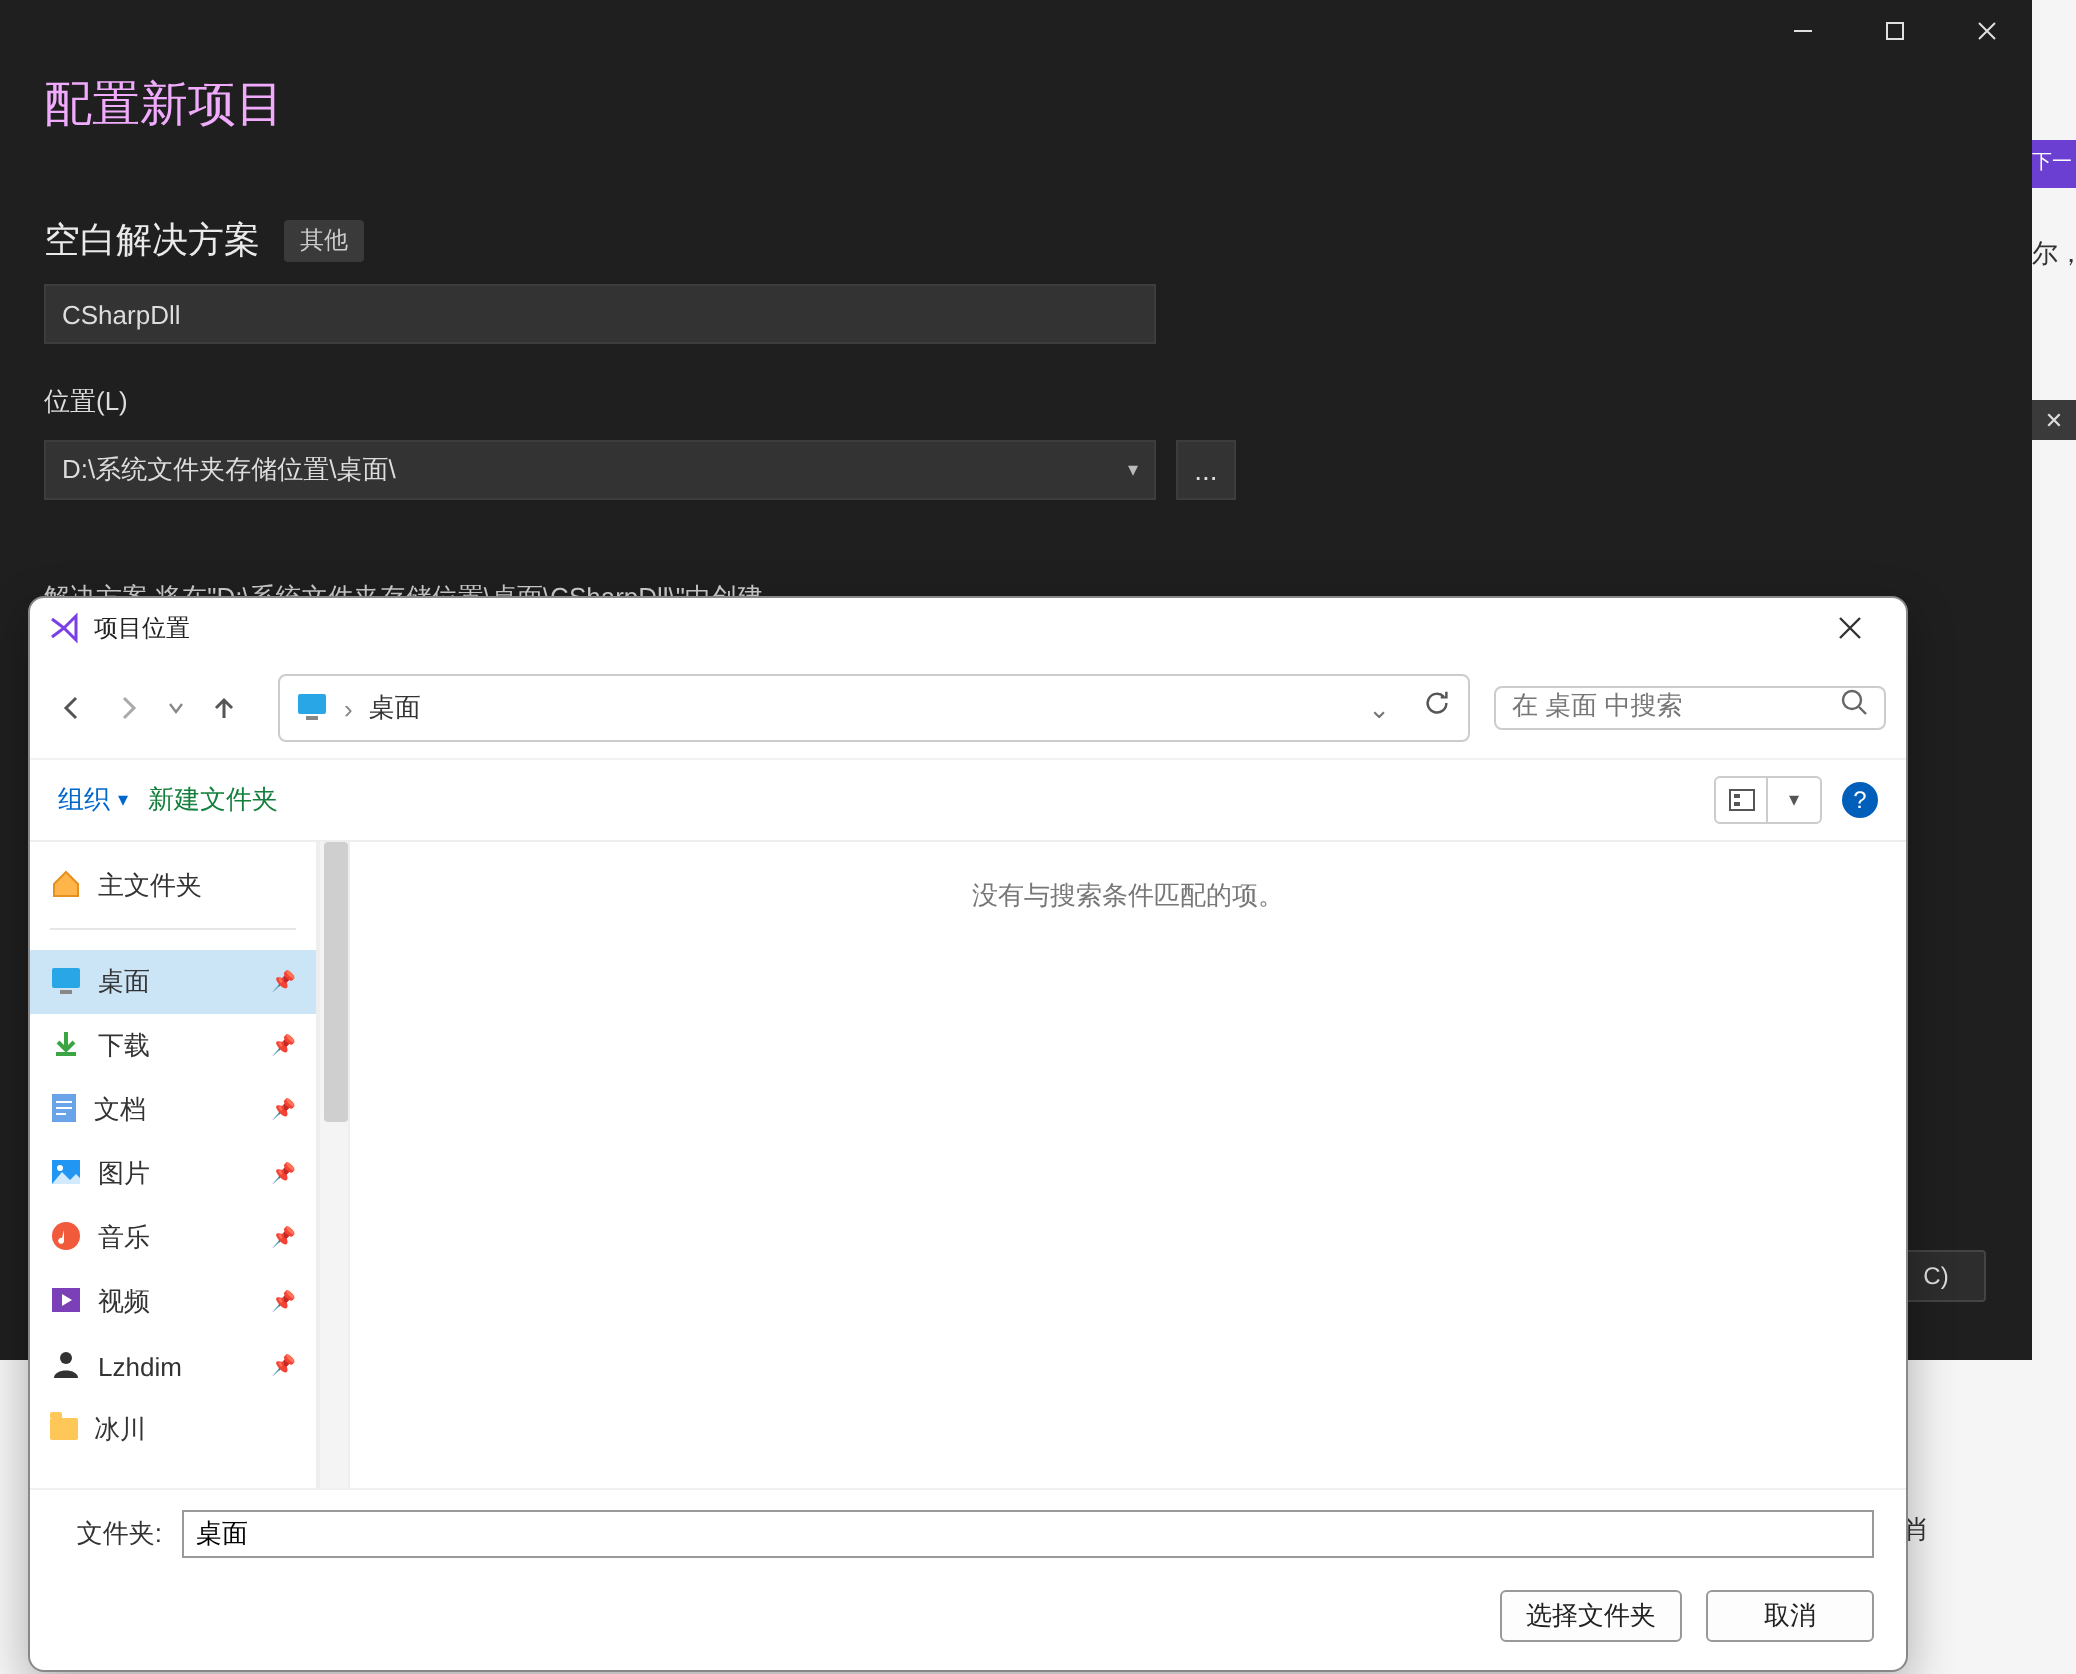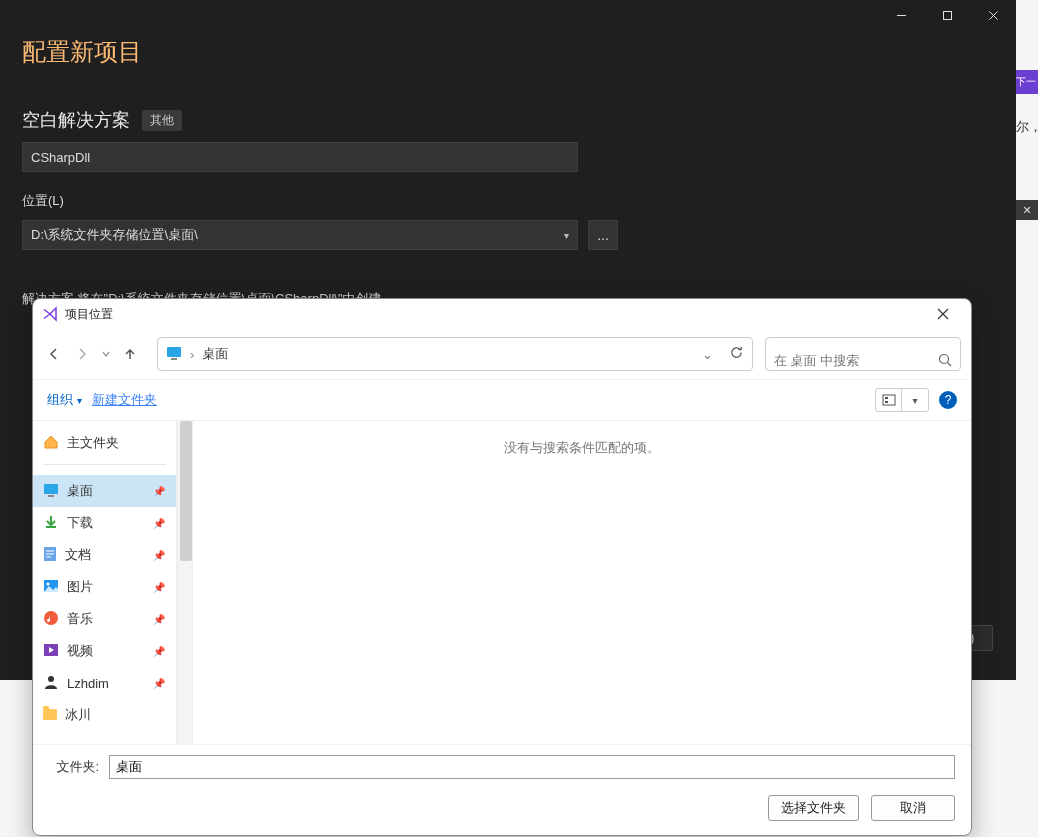--- a/index.html
+++ b/index.html
@@ -3,58 +3,58 @@
   <meta charset="utf-8">
   <style>
     * { box-sizing: border-box; margin: 0; padding: 0; font-family: "Segoe UI", "Microsoft YaHei", sans-serif; }
     body { width: 1038px; height: 837px; background: #f5f5f5; position: relative; overflow: hidden; }
 
     
     .dark-window { position: absolute; top: 0; left: 0; width: 1016px; height: 680px; background: #1f1f1f; color: #e6e6e6; }
     .dark-titlebar { height: 30px; display: flex; justify-content: flex-end; align-items: center; }
     .dark-titlebar .tb-btn { width: 46px; height: 30px; display: flex; align-items: center; justify-content: center; color: #e0e0e0; font-size: 11px; }
     .dark-content { padding: 0 22px; }
-    .dark-title { font-size: 24px; font-weight: 400; margin-top: 6px; color: #fdba74; }
+    .dark-title { font-size: 24px; font-weight: 400; margin-top: 6px; color: #f0abfc; }
     .sub-row { display: flex; align-items: center; gap: 12px; margin-top: 40px; }
     .sub-title { font-size: 18px; color: #eaeaea; }
     .tag { background: #3a3a3a; color: #ccc; padding: 2px 8px; border-radius: 2px; font-size: 12px; }
     .field-label { font-size: 13px; color: #ddd; margin-top: 30px; }
     .dark-input { width: 556px; height: 30px; background: #333333; border: 1px solid #3d3d3d; color: #ddd; padding: 12px 8px; font-size: 13px; margin-top: 10px; }
     .location-row { display: flex; gap: 10px; margin-top: 10px; align-items: center; }
     .dark-select { width: 556px; height: 30px; background: #333333; border: 1px solid #3d3d3d; color: #ddd; padding: 0 8px; font-size: 13px; display: flex; align-items: center; justify-content: space-between; }
     .dark-select .chev { font-size: 10px; color: #bbb; }
     .browse-btn { width: 30px; height: 30px; background: #333333; border: 1px solid #3d3d3d; color: #ddd; display: flex; align-items: center; justify-content: center; font-size: 14px; }
     .note { font-size: 13px; color: #ccc; margin-top: 40px; }
 
     
     .side-peek { position: absolute; top: 60px; right: 0; width: 22px; color: #333; font-size: 13px; }
     .purple-btn { position: absolute; top: 70px; left: 1016px; width: 22px; height: 24px; background: #6b3fd1; color: #fff; font-size: 10px; line-height: 24px; overflow: hidden; }
     .bottom-right-btn { position: absolute; top: 625px; left: 943px; width: 50px; height: 26px; background: #2d2d2d; color: #ddd; font-size: 12px; display:flex; align-items:center; justify-content:center; border: 1px solid #444; border-radius: 2px;}
     .bottom-side-close { position: absolute; top: 200px; left: 1016px; width:22px; height: 20px; background: #3a3a3a; color:#ddd; font-size:11px; display:flex; align-items:center; justify-content:center;}
 
     
-    .file-dialog { position: absolute; top: 298px; left: 32px; width: 940px; height: 538px; background: #fff; border: 1px solid #888; border-radius: 8px; box-shadow: 0 8px 24px rgba(0,0,0,0.3); display: flex; flex-direction: column; }
+    .file-dialog { position: absolute; top: 298px; left: 14px; width: 940px; height: 538px; background: #fff; border: 1px solid #888; border-radius: 8px; box-shadow: 0 8px 24px rgba(0,0,0,0.3); display: flex; flex-direction: column; }
     .fd-titlebar { height: 30px; display: flex; align-items: center; padding: 0 8px; color: #222; border-radius: 8px 8px 0 0; }
     .fd-titlebar .vs-icon { width: 18px; height: 18px; margin-right: 6px; }
     .fd-titlebar .title { flex: 1; font-size: 12px; }
     .fd-titlebar .close { width: 40px; height: 30px; display: flex; align-items: center; justify-content: center; color: #555; }
 
     .fd-nav { height: 50px; display: flex; align-items: center; padding: 0 10px; gap: 6px; }
     .nav-btn { width: 22px; height: 22px; display: flex; align-items: center; justify-content: center; color: #666; border-radius: 2px; }
     .addr-bar { flex: 1; height: 34px; border: 1px solid #ccc; border-radius: 4px; display: flex; align-items: center; padding: 0 8px; gap: 6px; margin: 0 6px 0 10px; }
     .addr-text { font-size: 13px; color: #333; display:flex; align-items:center; gap:8px; }
     .addr-chev { font-size: 13px; color: #777; margin-left: auto; margin-right:10px;}
     .refresh-btn { color: #555; }
-    .search-bar { width: 196px; height: 34px; border: 1px solid #ccc; border-radius: 4px; display: flex; align-items: flex-end; padding: 0 8px; color: #777; }
+    .search-bar { width: 196px; height: 22px; border: 1px solid #ccc; border-radius: 4px; display: flex; align-items: flex-start; padding: 0 8px; color: #777; }
     .search-bar .ph { flex: 1; font-size: 13px; }
     .search-bar .sic { font-size: 13px; color: #555; }
 
     .fd-toolbar { height: 42px; display: flex; align-items: center; padding: 0 14px; gap: 10px; font-size: 13px; color: #333; border-bottom: 1px solid #eee; border-top: 1px solid #f2f2f2; }
     .fd-toolbar .org { color: #0066cc; display: flex; align-items: center; gap: 4px; }
-    .fd-toolbar .newf { color: #3b82f6; text-decoration: underline; }
+    .fd-toolbar .newf { color: #15803d; }
     .fd-toolbar .right { margin-left: auto; display: flex; align-items: center; gap: 10px; }
     .view-sel { display:flex; align-items:center; border:1px solid #ccc; border-radius:3px; height:24px; }
     .view-sel .vb { width:26px; height:22px; display:flex;align-items:center;justify-content:center; color:#555; }
     .view-sel .vb:first-child { border-right:1px solid #ccc; }
     .help-ic { width:18px; height:18px; border-radius:50%; background:#005fba; color:#fff; font-size:12px; display:flex; align-items:center; justify-content:center; }
 
     .fd-body { flex: 1; display: flex; overflow: hidden; justify-content: center; }
     .fd-sidebar { width: 144px; border-right: 1px solid #eee; overflow-y: auto; padding: 6px 0; }
     .sb-item { height: 32px; display: flex; align-items: center; padding: 0 10px; font-size: 13px; color: #333; gap: 8px; position:relative;}
     .sb-item.home .ic {color:#ff9800;}

